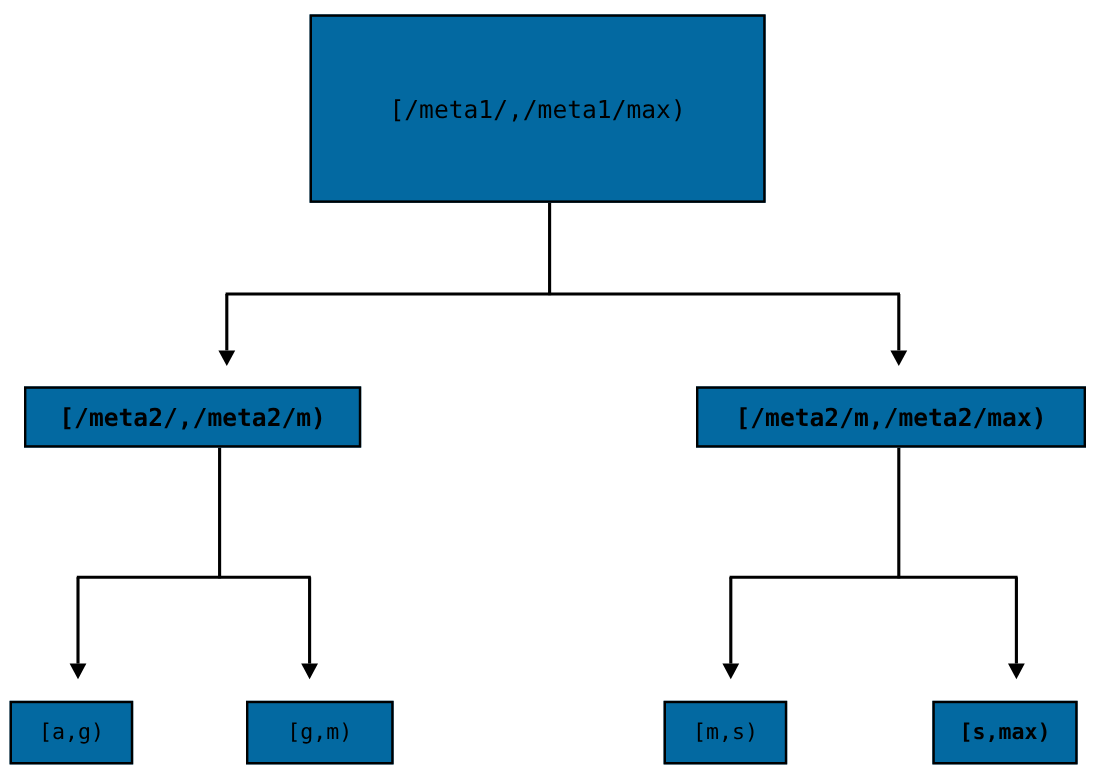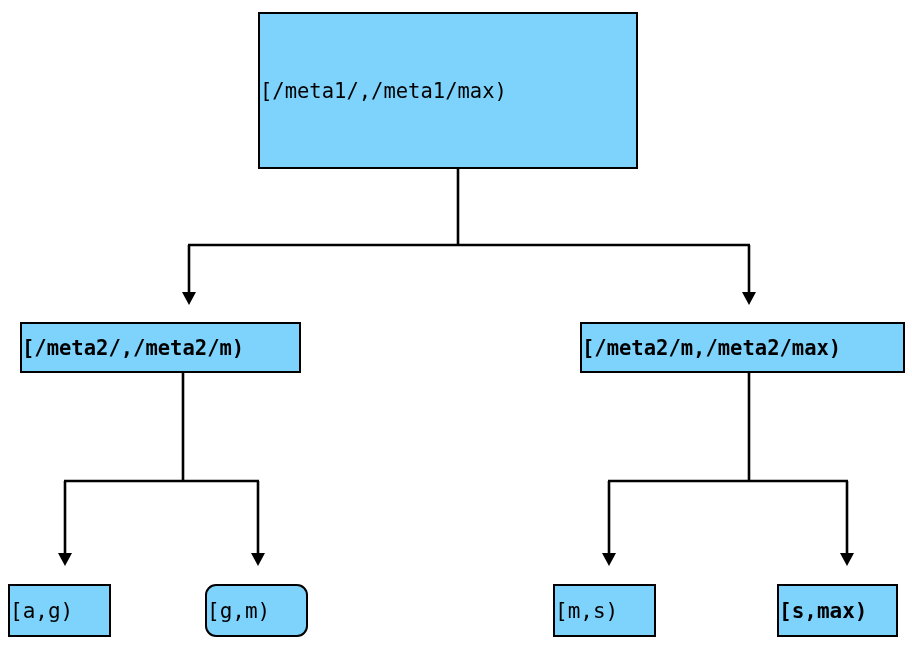--- a/index.html
+++ b/index.html
@@ -19,33 +19,34 @@
     position: absolute;
     top: 0;
     left: 0;
     width: 912px;
     height: 652px;
   }
   .node-box {
     position: absolute;
     box-sizing: border-box;
     border: 2.5px solid #000000;
-    background: #7dd3fc;
+    background: #0369a1;
     display: flex;
     align-items: center;
+    justify-content: center;
     text-align: center;
   }
   .node-label {
     color: #000000;
     white-space: pre;
     letter-spacing: 0px;
   }
   .node-root .node-label { font-size: 20.5px; }
   .node-mid  .node-label { font-size: 20.5px; }
-  .node-leaf .node-label { font-size: 21px; }
+  .node-leaf .node-label { font-size: 18px; }
 </style>
 </head>
 <body>
 
 <div id="diagram-root">
 
   <svg id="tree-svg" viewBox="0 0 912 652" xmlns="http://www.w3.org/2000/svg">
 
     <g>
       <line x1="458" y1="169" x2="458" y2="246" stroke="#000" stroke-width="2.6"></line>
@@ -84,21 +85,21 @@
   </div>
 
   <div class="node-box node-mid" style="left:580px; top:322px; width:325px; height:51px;font-weight:bold;">
     <span class="node-label">[/meta2/m,/meta2/max)</span>
   </div>
 
   <div class="node-box node-leaf" style="left:8px; top:584px; width:103px; height:53px;">
     <span class="node-label">[a,g)</span>
   </div>
 
-  <div class="node-box node-leaf" style="left:205px; top:584px; width:103px; height:53px;border-radius:11px;">
+  <div class="node-box node-leaf" style="left:205px; top:584px; width:123px; height:53px;">
     <span class="node-label">[g,m)</span>
   </div>
 
   <div class="node-box node-leaf" style="left:553px; top:584px; width:103px; height:53px;">
     <span class="node-label">[m,s)</span>
   </div>
 
   <div class="node-box node-leaf" style="left:777px; top:584px; width:121px; height:53px;font-weight:bold;">
     <span class="node-label">[s,max)</span>
   </div>

